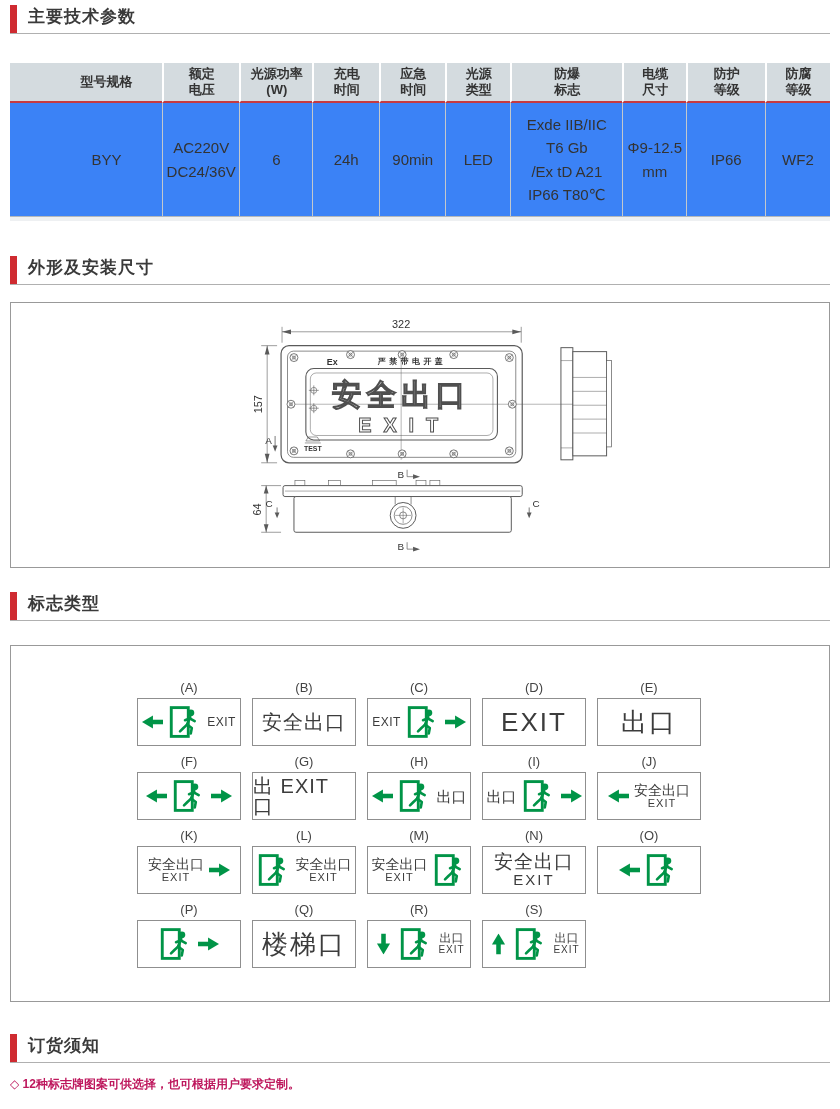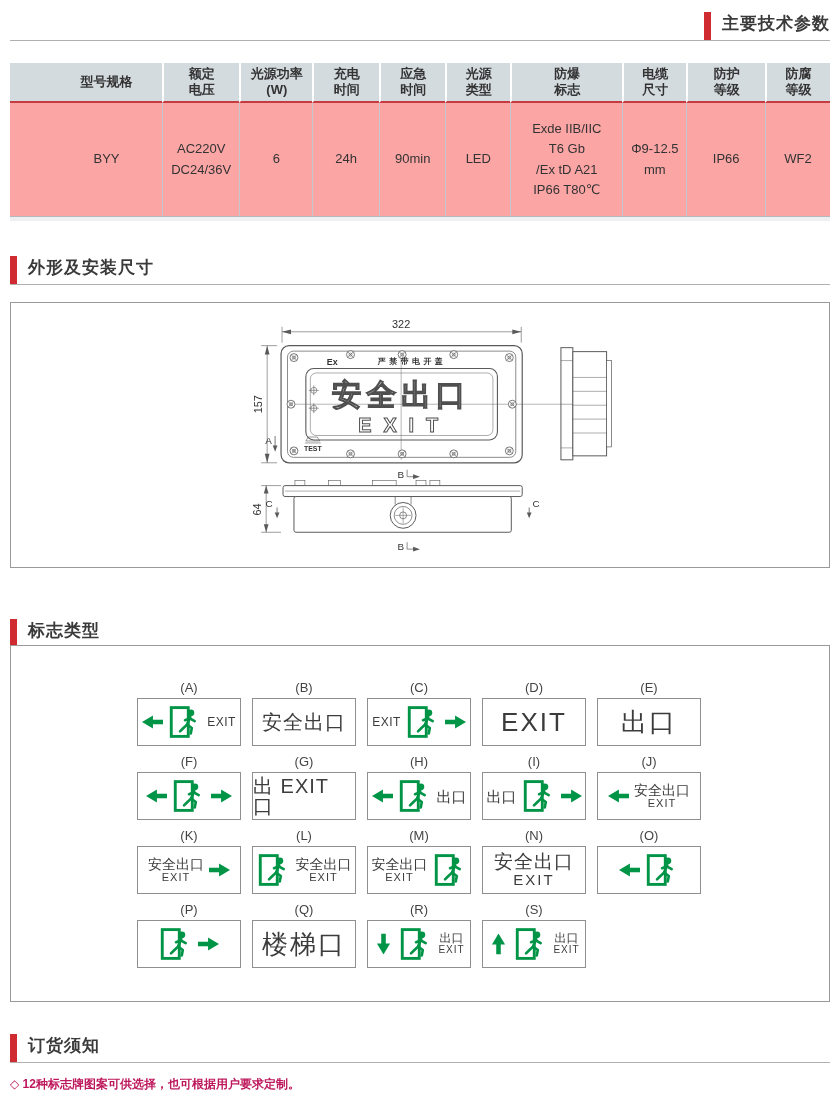--- a/index.html
+++ b/index.html
@@ -11,21 +11,21 @@
   .sec-head .bar{width:7px;height:28px;background:var(--red,#cf2b31);margin-right:11px;}
   .sec-head .t{font-size:17px;font-weight:bold;color:#3a3a3a;padding-bottom:5px;letter-spacing:1px;}
   
   .spec-table{position:absolute;left:10px;top:63px;width:820px;}
   .tr{display:flex;}
   .cell{box-sizing:border-box;display:flex;align-items:center;justify-content:center;
         text-align:center;white-space:pre-line;}
   .th .cell{background:#d4dbdf;height:40px;font-size:13px;font-weight:bold;color:#333;
             border-bottom:2px solid #c63a40;line-height:1.25;}
   .th .cell + .cell{border-left:2px solid #fff;}
-  .td .cell{background:#fca5a5;height:113px;font-size:13px;color:#333;line-height:1.55;}
+  .td .cell{background:#3b82f6;height:113px;font-size:15px;color:#333;line-height:1.55;}
   .td .cell + .cell{border-left:1px solid #c3c8cc;}
   .t-strip{height:4px;background:#eef0f2;border-top:1px solid #b3b8bc;}
   .c0{width:157px;padding-left:41px;} .c1{width:81px;} .c2{width:76px;} .c3{width:70px;} .c4{width:69px;}
   .c5{width:68px;} .c6{width:117px;} .c7{width:67px;} .c8{width:82px;} .c9{width:68px;}
   
   .panel{position:absolute;left:10px;width:818px;border:1px solid #999;background:#fff;box-sizing:content-box;}
   #box-drawing{top:302px;height:264px;}
   #box-signs{top:645px;height:355px;}
   
   #sign-grid{padding-top:34px;}
@@ -53,21 +53,21 @@
   
   #order-note{position:absolute;left:10px;top:1076px;font-size:12px;font-weight:bold;color:#be185d;}
   
   svg text{font-family:"Liberation Sans","DejaVu Sans",sans-serif;}
 </style>
 </head>
 <body>
 
 <div class="page">
 
-  <div class="sec-head" style="top:12px;justify-content:flex-end;">
+  <div class="sec-head" style="top:5px;">
     <div class="bar"></div>
     <div class="t">主要技术参数</div>
   </div>
 
   <div class="spec-table">
     <div class="tr th">
       <div class="cell c0">型号规格</div>
       <div class="cell c1">额定
 电压</div>
       <div class="cell c2">光源功率
@@ -239,21 +239,21 @@
         <polygon points="410,248 403,245.6 403,250.4" fill="#5a5a5a" stroke="none"></polygon>
       </g>
       <text x="250" y="208" text-anchor="middle" font-size="11" fill="#333" transform="rotate(-90 250 208)">64</text>
       <text x="394" y="176" text-anchor="end" font-size="10" fill="#333">B</text>
       <text x="394" y="249" text-anchor="end" font-size="10" fill="#333">B</text>
       <text x="258" y="206" text-anchor="middle" font-size="10" fill="#333">C</text>
       <text x="527" y="206" text-anchor="middle" font-size="10" fill="#333">C</text>
     </svg>
   </div>
 
-  <div class="sec-head" style="top:619px;">
+  <div class="sec-head" style="top:592px;">
     <div class="bar"></div>
     <div class="t">标志类型</div>
   </div>
 
   <div class="panel" id="box-signs">
     <div id="sign-grid">
         <div class="lbl-row">
           <div class="sign-label">(A)</div>
           <div class="sign-label">(B)</div>
           <div class="sign-label">(C)</div>

